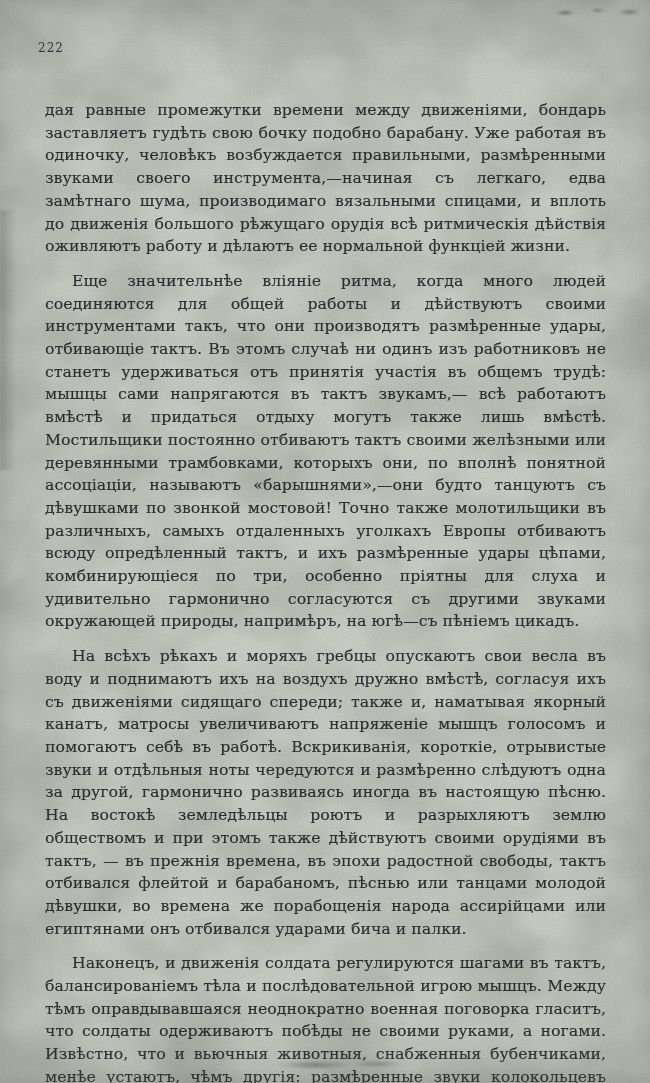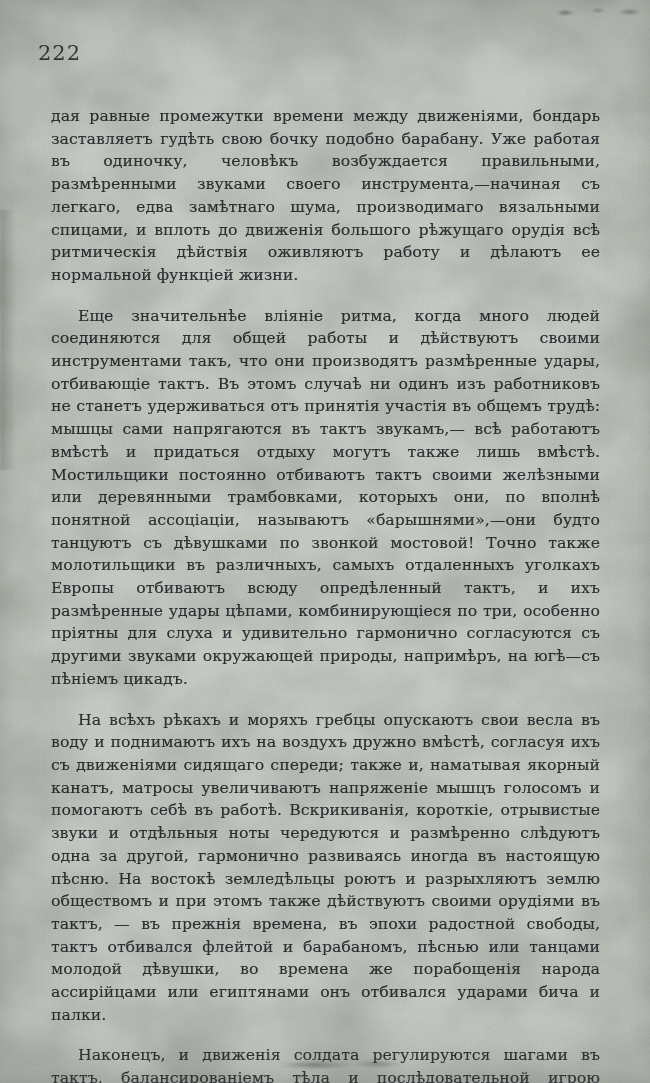--- a/index.html
+++ b/index.html
@@ -29,21 +29,21 @@
     top: 40px;
     left: 34px;
     right: 34px;
     height: 22px;
     z-index: 2;
   }
   .page-num {
     position: absolute;
     left: 4px;
     top: 1px;
-    font-size: 21px;
+    font-size: 12px;
     letter-spacing: 1px;
     color: #34383b;
   }
   .running-title {
     display: block;
     text-align: center;
     font-size: 14.5px;
     font-variant: small-caps;
     letter-spacing: 3px;
     color: #383c3f;
@@ -55,21 +55,21 @@
     left: 33px;
     right: 32px;
     z-index: 2;
     text-align: justify;
     font-size: 15.6px;
     line-height: 22.7px;
     letter-spacing: 0.1px;
     text-shadow: 0.35px 0.35px 0 rgba(46, 49, 52, 0.38);
   }
   .para {
-    margin: 18px;
+    margin: 12px;
     text-indent: 27px;
   }
   .para.first {
     text-indent: 0;
   }
   .texture {
     position: absolute;
     inset: 0;
     z-index: 4;
     pointer-events: none;

